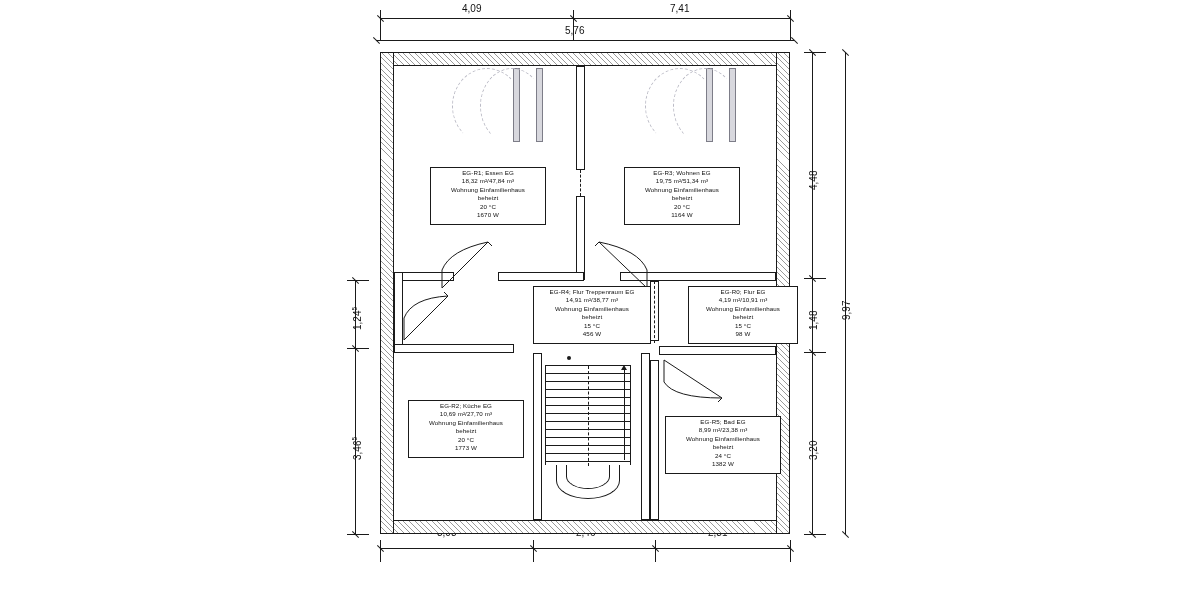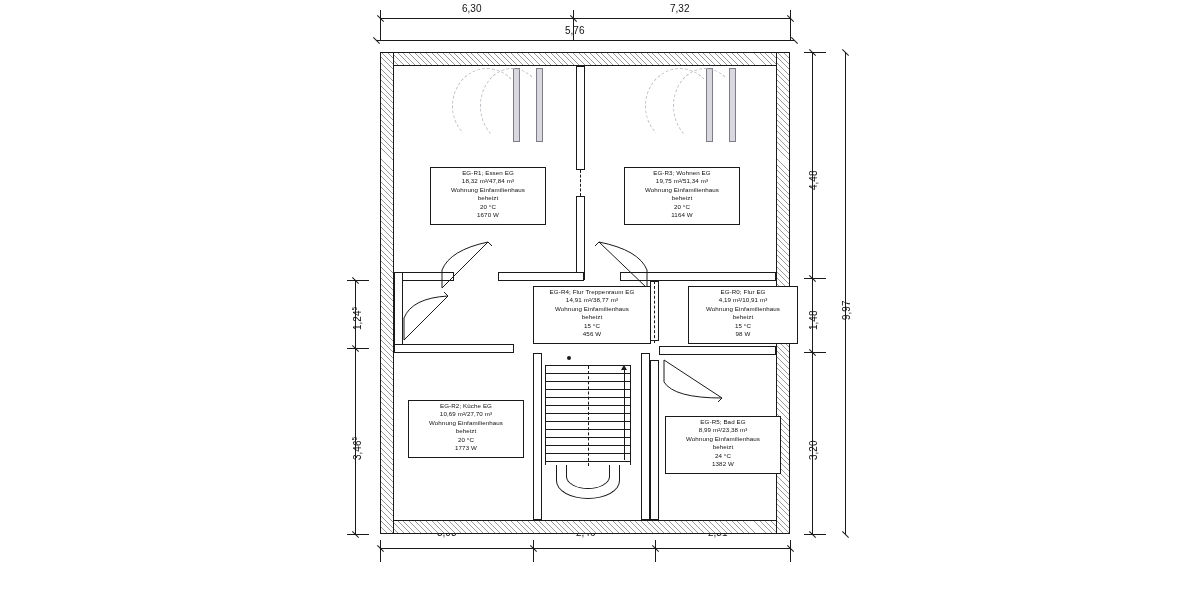--- a/index.html
+++ b/index.html
@@ -161,22 +161,22 @@
 
 <div id="plan">
 
   <div class="dim-line" style="left:380px; top:18px; width:410px;"></div>
   <div class="dim-line-v" style="left:380px; top:10px; height:30px;"></div>
   <div class="dim-line-v" style="left:573px; top:10px; height:30px;"></div>
   <div class="dim-line-v" style="left:790px; top:10px; height:30px;"></div>
   <div class="tick" style="left:376px; top:18px;"></div>
   <div class="tick" style="left:569px; top:18px;"></div>
   <div class="tick" style="left:786px; top:18px;"></div>
-  <div class="dim-text" style="left:462px; top:3px;">6,30</div>
-  <div class="dim-text" style="left:670px; top:3px;">7,32</div>
+  <div class="dim-text" style="left:462px; top:3px;">4,09</div>
+  <div class="dim-text" style="left:670px; top:3px;">7,41</div>
 
   <div class="dim-line" style="left:376px; top:40px; width:418px;"></div>
   <div class="tick" style="left:372px; top:40px;"></div>
   <div class="tick" style="left:790px; top:40px;"></div>
   <div class="dim-text" style="left:565px; top:25px;">5,76</div>
 
   <div class="dim-line-v" style="left:812px; top:52px; height:482px;"></div>
   <div class="line-h" style="left:804px; top:52px; width:22px;"></div>
   <div class="line-h" style="left:804px; top:278px; width:22px;"></div>
   <div class="line-h" style="left:804px; top:352px; width:22px;"></div>

